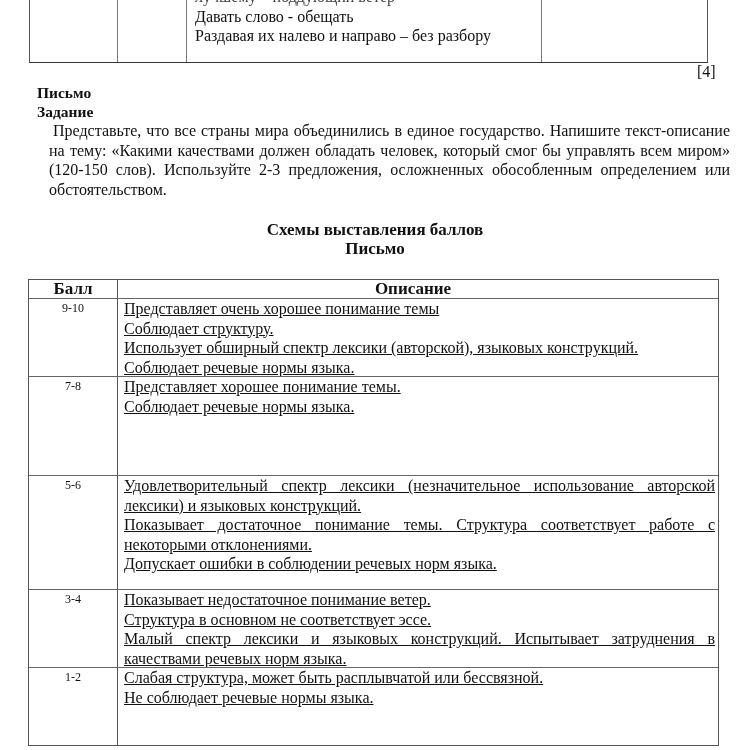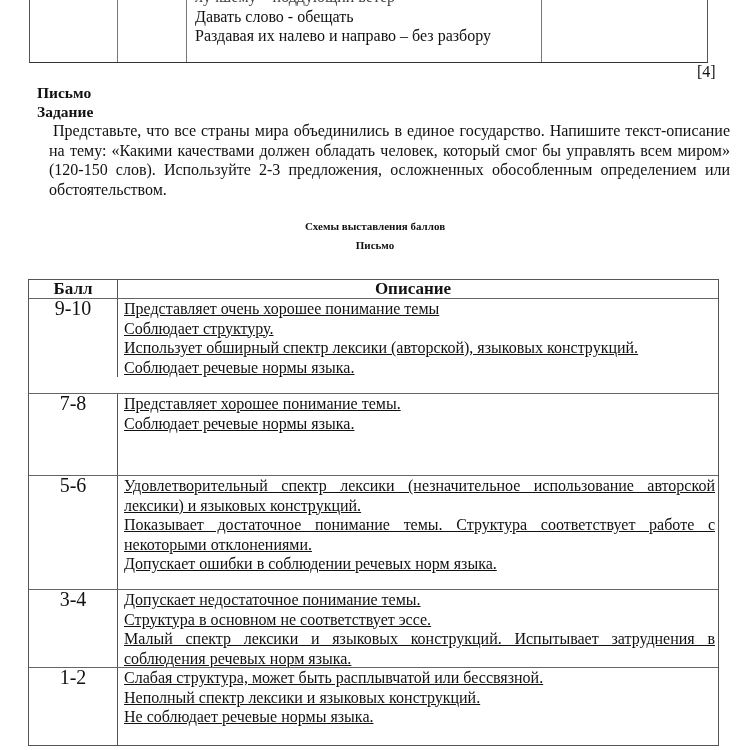--- a/index.html
+++ b/index.html
@@ -67,21 +67,21 @@
     .task-text p {
       margin: 0;
       text-indent: 4px;
     }
 
     .scheme-title {
       left: 0;
       width: 750px;
       text-align: center;
       font-weight: bold;
-      font-size: 11px;
+      font-size: 17px;
     }
 
     
     .score-table {
       left: 28px;
       top: 279px;
       width: 691px;
       height: 467px;
       border: 1.5px solid #555;
       box-sizing: border-box;
@@ -95,21 +95,21 @@
     }
     .row.first { border-top: none; }
     .cell-ball {
       position: absolute;
       left: 0;
       width: 88px;
       top: 0;
       bottom: 0;
       text-align: center;
       border-right: 1.5px solid #555;
-      font-size: 20px;
+      font-size: 12px;
       line-height: 19.5px;
     }
     .cell-desc {
       position: absolute;
       left: 95px;
       right: -30px;
       top: 0;
       bottom: 0;
       font-size: 16px;
       line-height: 19.5px;
@@ -166,21 +166,21 @@
     <div class="cell-desc">
       <div class="cell-desc-inner">
         <div>Представляет очень хорошее понимание темы</div>
         <div>Соблюдает структуру.</div>
         <div>Использует обширный  спектр лексики (авторской),  языковых конструкций.</div>
         <div>Соблюдает речевые нормы языка.</div>
       </div>
     </div>
   </div>
 
-  <div class="row" style="top:113px; height:99px;">
+  <div class="row" style="top:96px; height:99px;">
     <div class="cell-ball">7-8</div>
     <div class="cell-desc" style="right:0; overflow:hidden;">
       <div class="cell-desc-inner" style="width:600px;">
         <div>Представляет хорошее понимание темы.</div>
         <div>Соблюдает речевые нормы языка.</div>
       </div>
     </div>
   </div>
 
   <div class="row" style="top:195px; height:114px;">
@@ -191,31 +191,30 @@
         <div>Показывает достаточное понимание темы. Структура соответствует работе с некоторыми отклонениями.</div>
         <div>Допускает ошибки в соблюдении речевых норм языка.</div>
       </div>
     </div>
   </div>
 
   <div class="row" style="top:309px; height:78px;">
     <div class="cell-ball">3-4</div>
     <div class="cell-desc">
       <div class="cell-desc-inner">
-        <div>Допускает недостаточное понимание темы.</div>
+        <div>Показывает недостаточное понимание ветер.</div>
         <div>Структура в основном не соответствует эссе.</div>
-        <div>Малый спектр лексики и языковых конструкций. Испытывает затруднения в соблюдения речевых норм языка.</div>
+        <div>Малый спектр лексики и языковых конструкций. Испытывает затруднения в качествами речевых норм языка.</div>
       </div>
     </div>
   </div>
 
   <div class="row" style="top:387px; height:80px;">
     <div class="cell-ball">1-2</div>
     <div class="cell-desc">
       <div class="cell-desc-inner">
         <div>Слабая структура, может быть расплывчатой или бессвязной.</div>
-        <div>Неполный спектр лексики и языковых конструкций.</div>
         <div>Не соблюдает речевые нормы языка.</div>
       </div>
     </div>
   </div>
 
 </div>
 
 </body></html>

